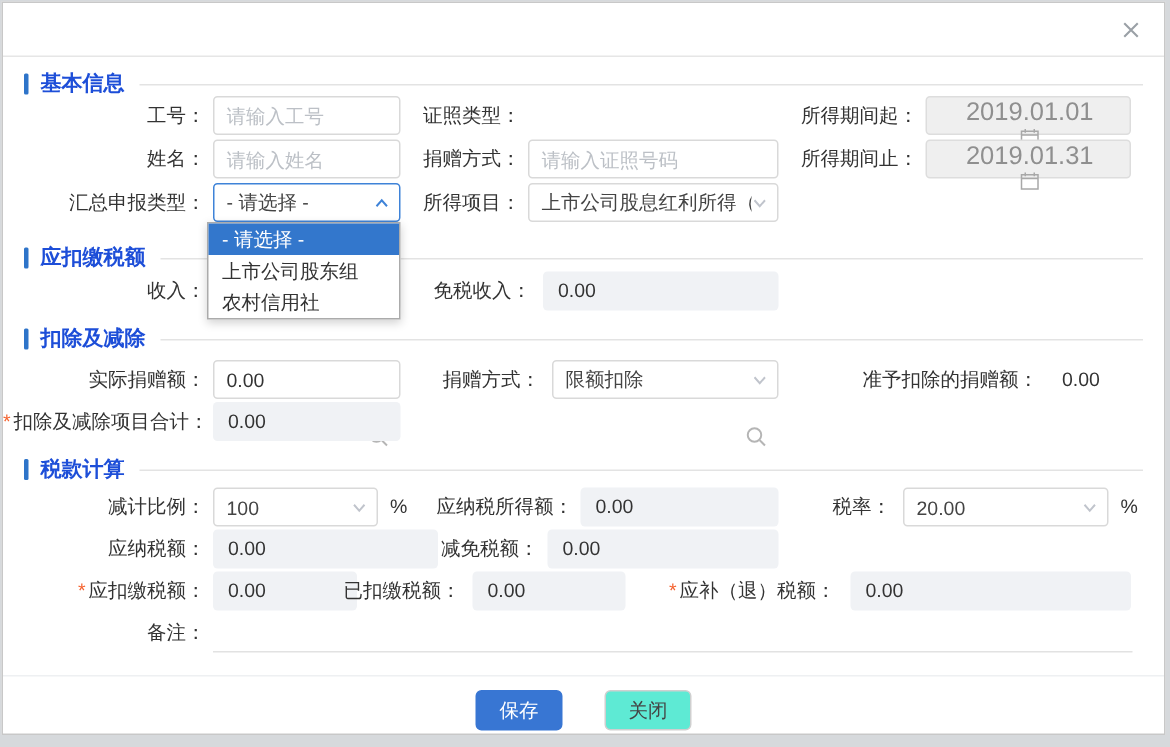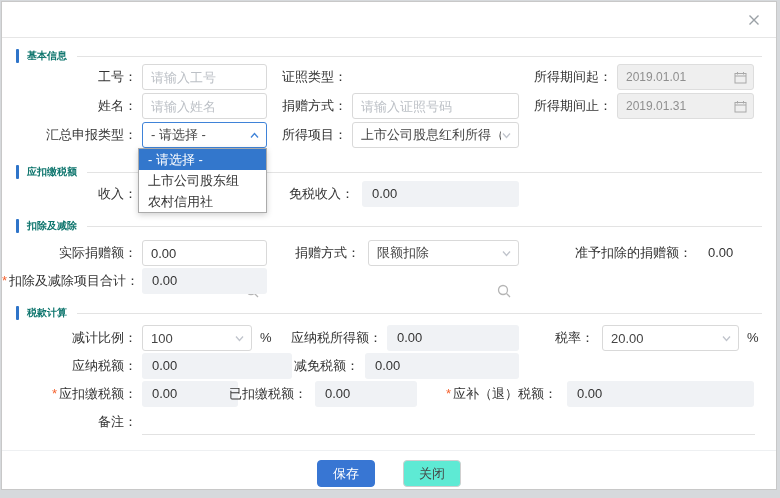--- a/index.html
+++ b/index.html
@@ -11,38 +11,38 @@
 
   
   .hdr { position:absolute; top:0; left:0; right:0; height:36px; border-bottom:1px solid #e6e6e6; background:#fff; }
   .hdr-title { position:absolute; left:14px; top:0; line-height:36px; font-size:14px; color:#333; }
   .close-x { position:absolute; right:12px; top:8px; width:20px; height:20px; cursor:pointer; color:#9aa0a6;
              font-size:20px; line-height:20px; text-align:center; }
 
   
   .sect { position:absolute; left:14px; right:14px; height:16px; display:flex; align-items:center; }
   .sect .bar { width:3px; height:14px; background:#2e74c9; border-radius:1px; }
-  .sect .t { font-size:10px; font-weight:bold; color:#0f766e; margin:0 10px 0 8px; white-space:nowrap; }
+  .sect .t { font-size:14px; font-weight:bold; color:#1d4ed8; margin:0 10px 0 8px; white-space:nowrap; }
   .sect .line { flex:1; height:1px; background:#e3e3e3; }
 
   .lbl { position:absolute; height:26px; line-height:26px; font-size:13px; color:#333;
          text-align:right; white-space:nowrap; }
   .req { color:#f5622e; margin-right:2px; font-size:13px; }
 
   .inp { position:absolute; height:26px; border:1px solid #d9d9d9; border-radius:3px; background:#fff;
          font-size:13px; color:#333; padding:0 24px 0 8px; outline:none; }
   .inp.noicon { padding-right:8px; }
   .inp::placeholder { color:#bcc0c6; }
 
   .ro { position:absolute; height:26px; line-height:26px; background:#f0f2f5; border-radius:3px;
         font-size:13px; color:#333; padding-left:10px; }
 
   .datefield { position:absolute; height:26px; background:#efefef; border:1px solid #dddddd; border-radius:3px;
                display:flex; align-items:center; justify-content:space-between; padding:0 6px 0 8px;
-               font-size:12px; color:#8f8f8f; }
+               font-size:17px; color:#8f8f8f;flex-direction:column; }
 
   .sel { position:absolute; height:26px; border:1px solid #d9d9d9; border-radius:3px; background:#fff;
          display:flex; align-items:center; justify-content:space-between; padding:0 6px 0 8px;
          font-size:13px; color:#444; cursor:pointer; }
   .sel .sel-text { white-space:nowrap; overflow:hidden; }
   .sel.focused { border-color:#3f83d8; }
 
   .plain { position:absolute; height:26px; line-height:26px; font-size:13px; color:#333; }
 
   .field-icon { position:absolute; top:0; bottom:0; margin:auto 0; }

